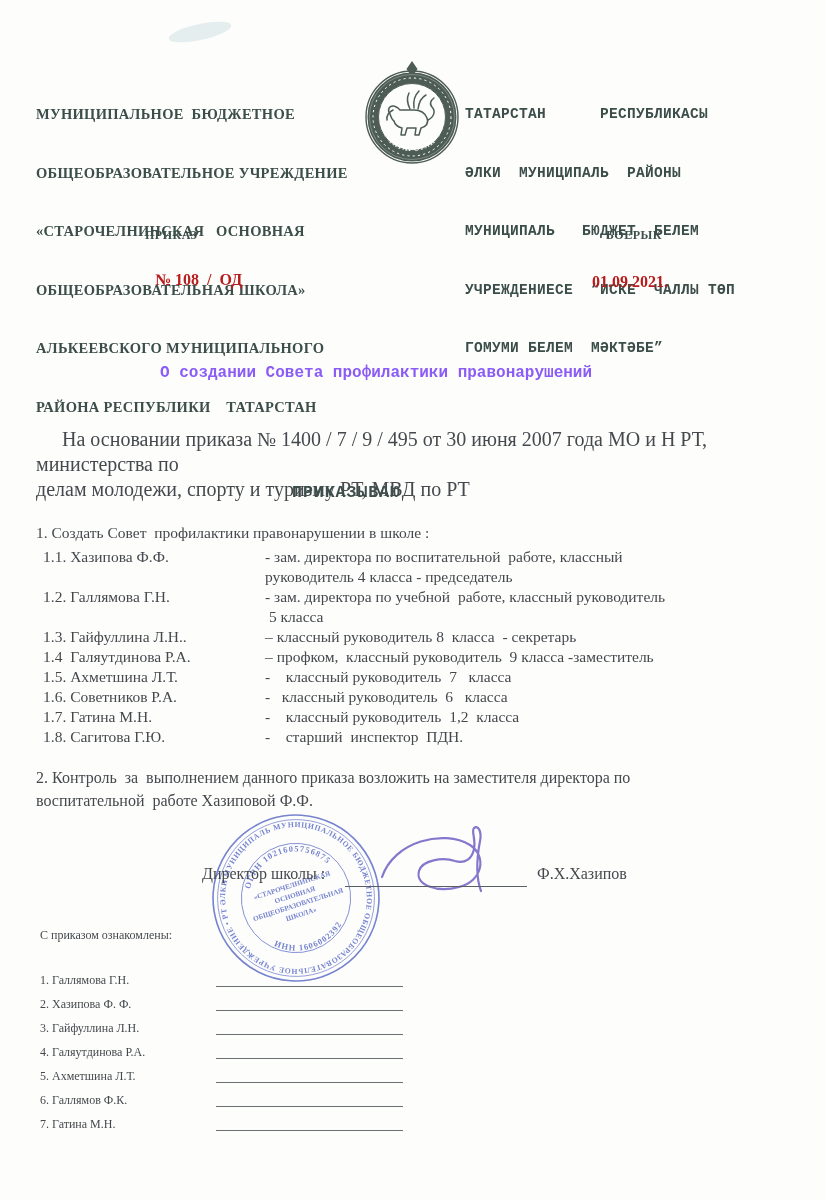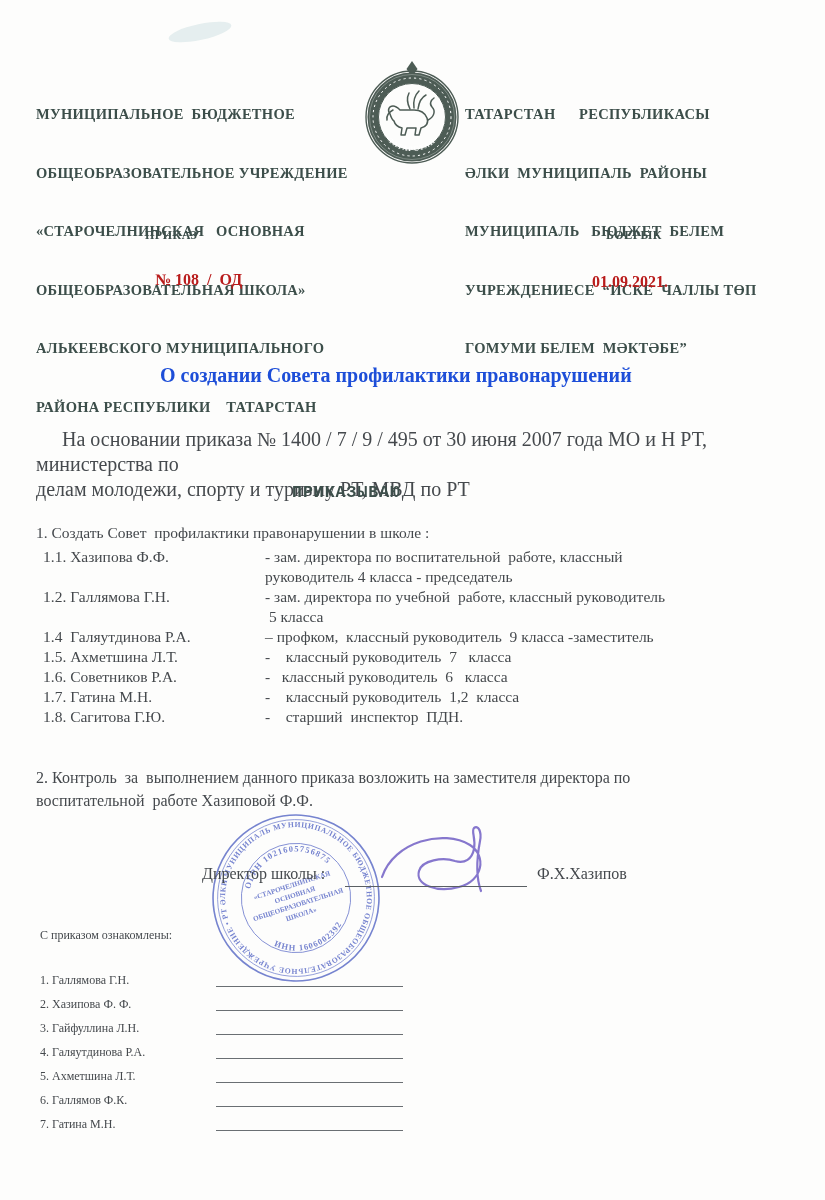--- a/index.html
+++ b/index.html
@@ -3,29 +3,29 @@
 <meta charset="utf-8">
 <style>
   html,body{margin:0;padding:0;background:#ffffff;}
   .page{
     position:relative;width:825px;height:1200px;background:#fdfdfc;overflow:hidden;
     font-family:"Liberation Serif","DejaVu Serif",serif;color:#45494d;
   }
   .hdr{position:absolute;font-weight:700;font-size:14.5px;line-height:19.5px;
        color:#3c4e4a;letter-spacing:.3px;white-space:pre;}
   .hdr-left{left:36px;top:66px;width:340px;}
-  .hdr-right{left:465px;top:66px;width:350px;}
+  .hdr-right{left:465px;top:66px;width:350px;font-family:Liberation Mono, monospace;}
   .emblem{position:absolute;left:362px;top:58px;width:100px;height:110px;}
   .order-word{position:absolute;font-weight:700;font-size:12px;color:#3d4f4b;letter-spacing:.5px;}
   .ow-ru{left:145px;top:228px;}
   .ow-tat{left:606px;top:228px;}
   .order-num{position:absolute;font-weight:700;font-size:16px;color:#b91c1c;white-space:pre;}
   .on-num{left:155px;top:271px;}
   .on-date{left:592px;top:273px;}
-  .title{position:absolute;left:160px;top:364px;font-weight:700;font-size:20px;color:#1d4ed8;}
+  .title{position:absolute;left:160px;top:364px;font-weight:700;font-size:16px;color:#8b5cf6;font-family:Liberation Mono, monospace;}
   .preamble{position:absolute;left:36px;top:427px;width:762px;font-size:20px;line-height:25px;
             white-space:pre-wrap;text-indent:26px;}
   .resolve{position:absolute;left:292px;top:483px;font-weight:700;font-size:16.5px;
            letter-spacing:1px;color:#3d4f4b;font-family:Liberation Mono, monospace;}
   .item1{position:absolute;left:36px;top:524px;font-size:15.5px;white-space:pre;}
   .members{position:absolute;left:36px;top:547px;width:758px;font-size:15.5px;line-height:20px;margin-left:7px;}
   .m-row{display:flex;}
   .m-name{width:222px;flex:0 0 222px;white-space:pre;}
   .m-role{flex:1;white-space:pre-wrap;}
   .item2{position:absolute;left:36px;top:766px;width:758px;font-size:16px;line-height:23px;
@@ -111,20 +111,24 @@
       <span class="m-name">1.1. Хазипова Ф.Ф.</span>
       <span class="m-role">- зам. директора по воспитательной  работе, классный
 руководитель 4 класса - председатель</span>
     </div>
     <div class="m-row">
       <span class="m-name">1.2. Галлямова Г.Н.</span>
       <span class="m-role">- зам. директора по учебной  работе, классный руководитель
  5 класса</span>
     </div>
     <div class="m-row">
+      <span class="m-name">1.3. Гайфуллина Л.Н..</span>
+      <span class="m-role">– классный руководитель 8  класса  - секретарь</span>
+    </div>
+    <div class="m-row">
       <span class="m-name">1.4  Галяутдинова Р.А.</span>
       <span class="m-role">– профком,  классный руководитель  9 класса -заместитель</span>
     </div>
     <div class="m-row">
       <span class="m-name">1.5. Ахметшина Л.Т.</span>
       <span class="m-role">-    классный руководитель  7   класса</span>
     </div>
     <div class="m-row">
       <span class="m-name">1.6. Советников Р.А.</span>
       <span class="m-role">-   классный руководитель  6   класса</span>

